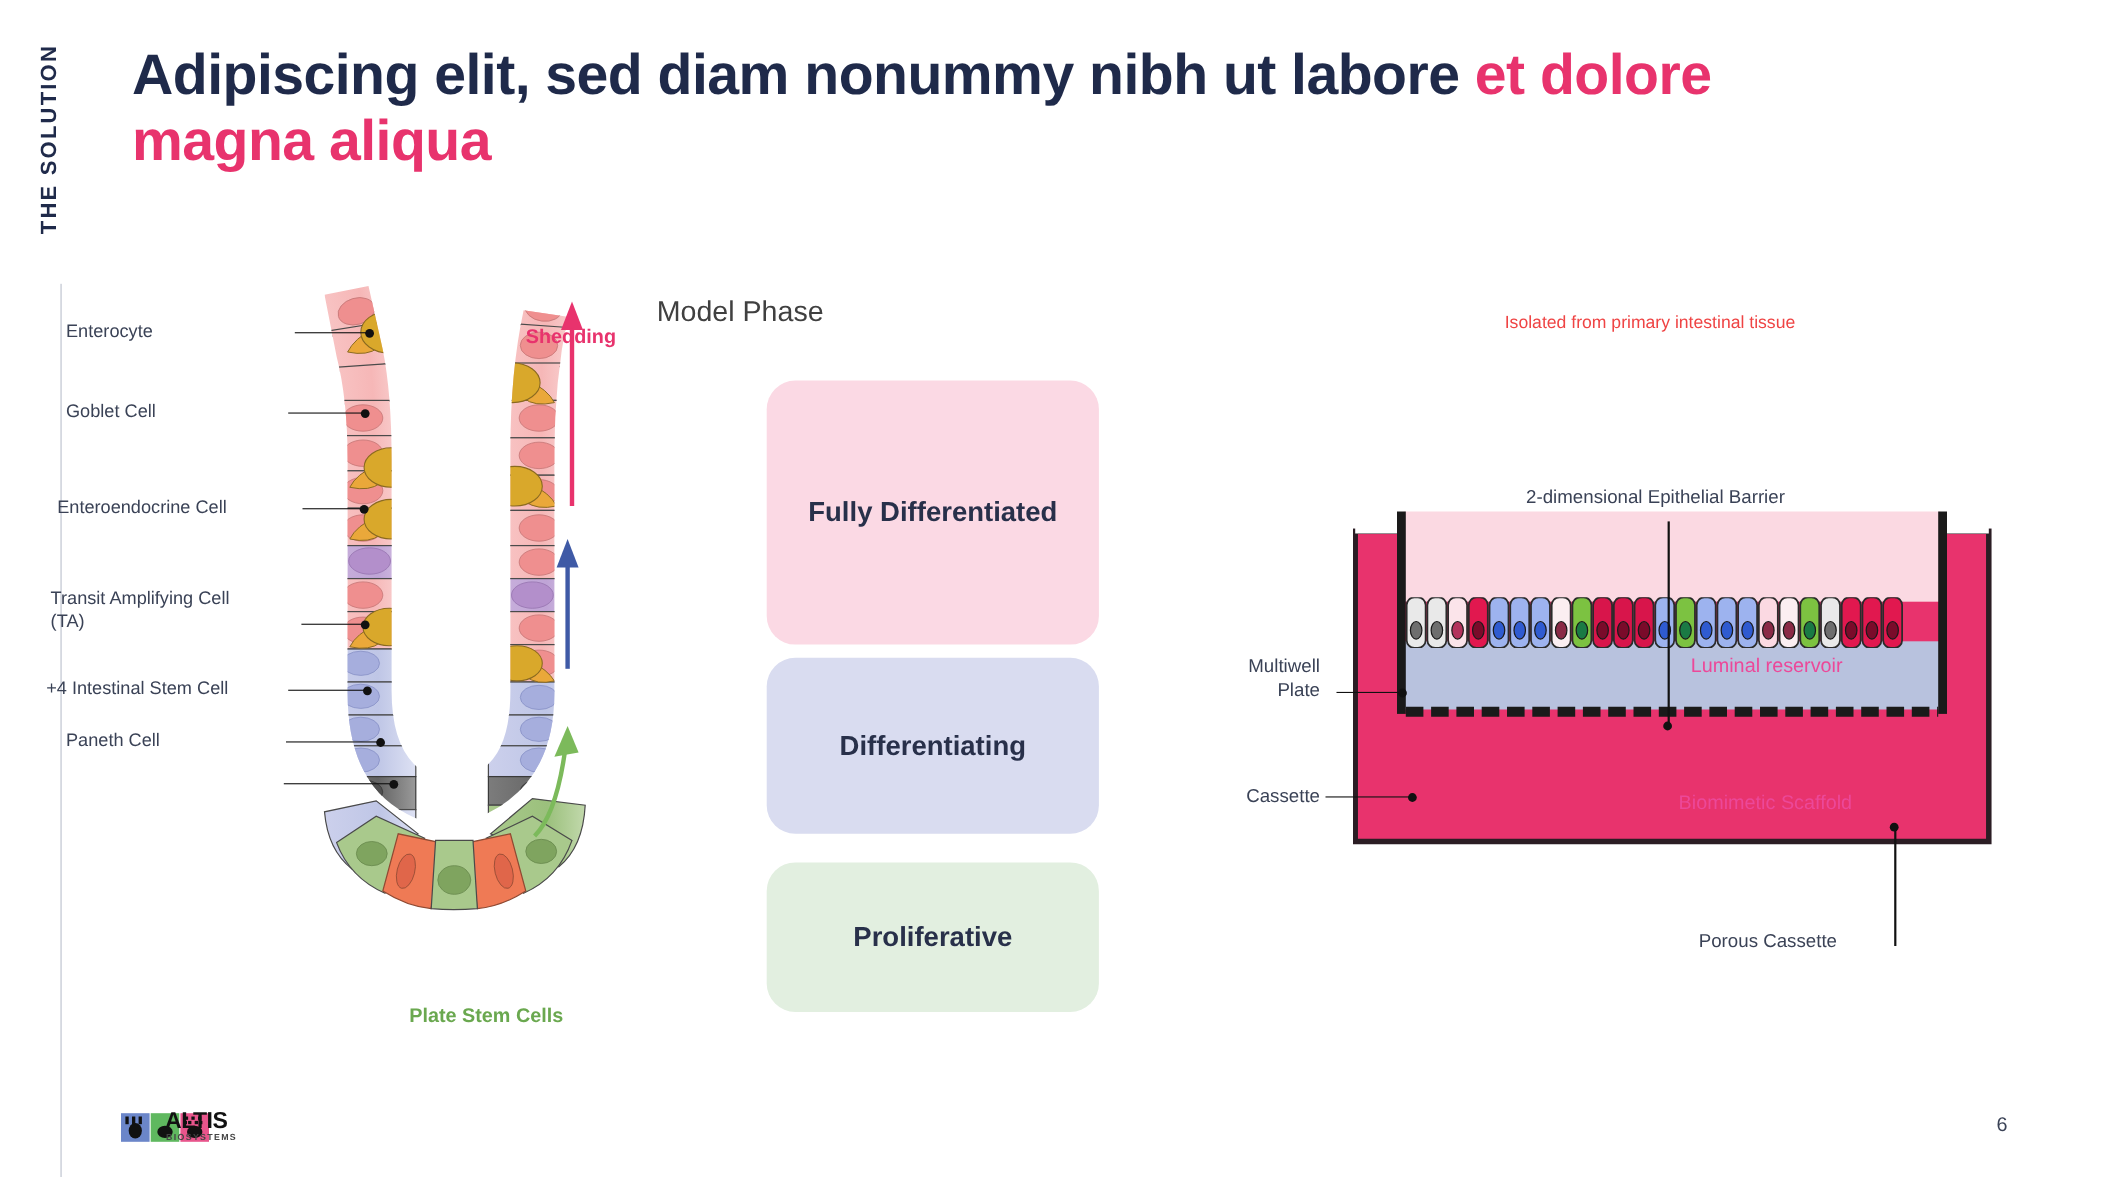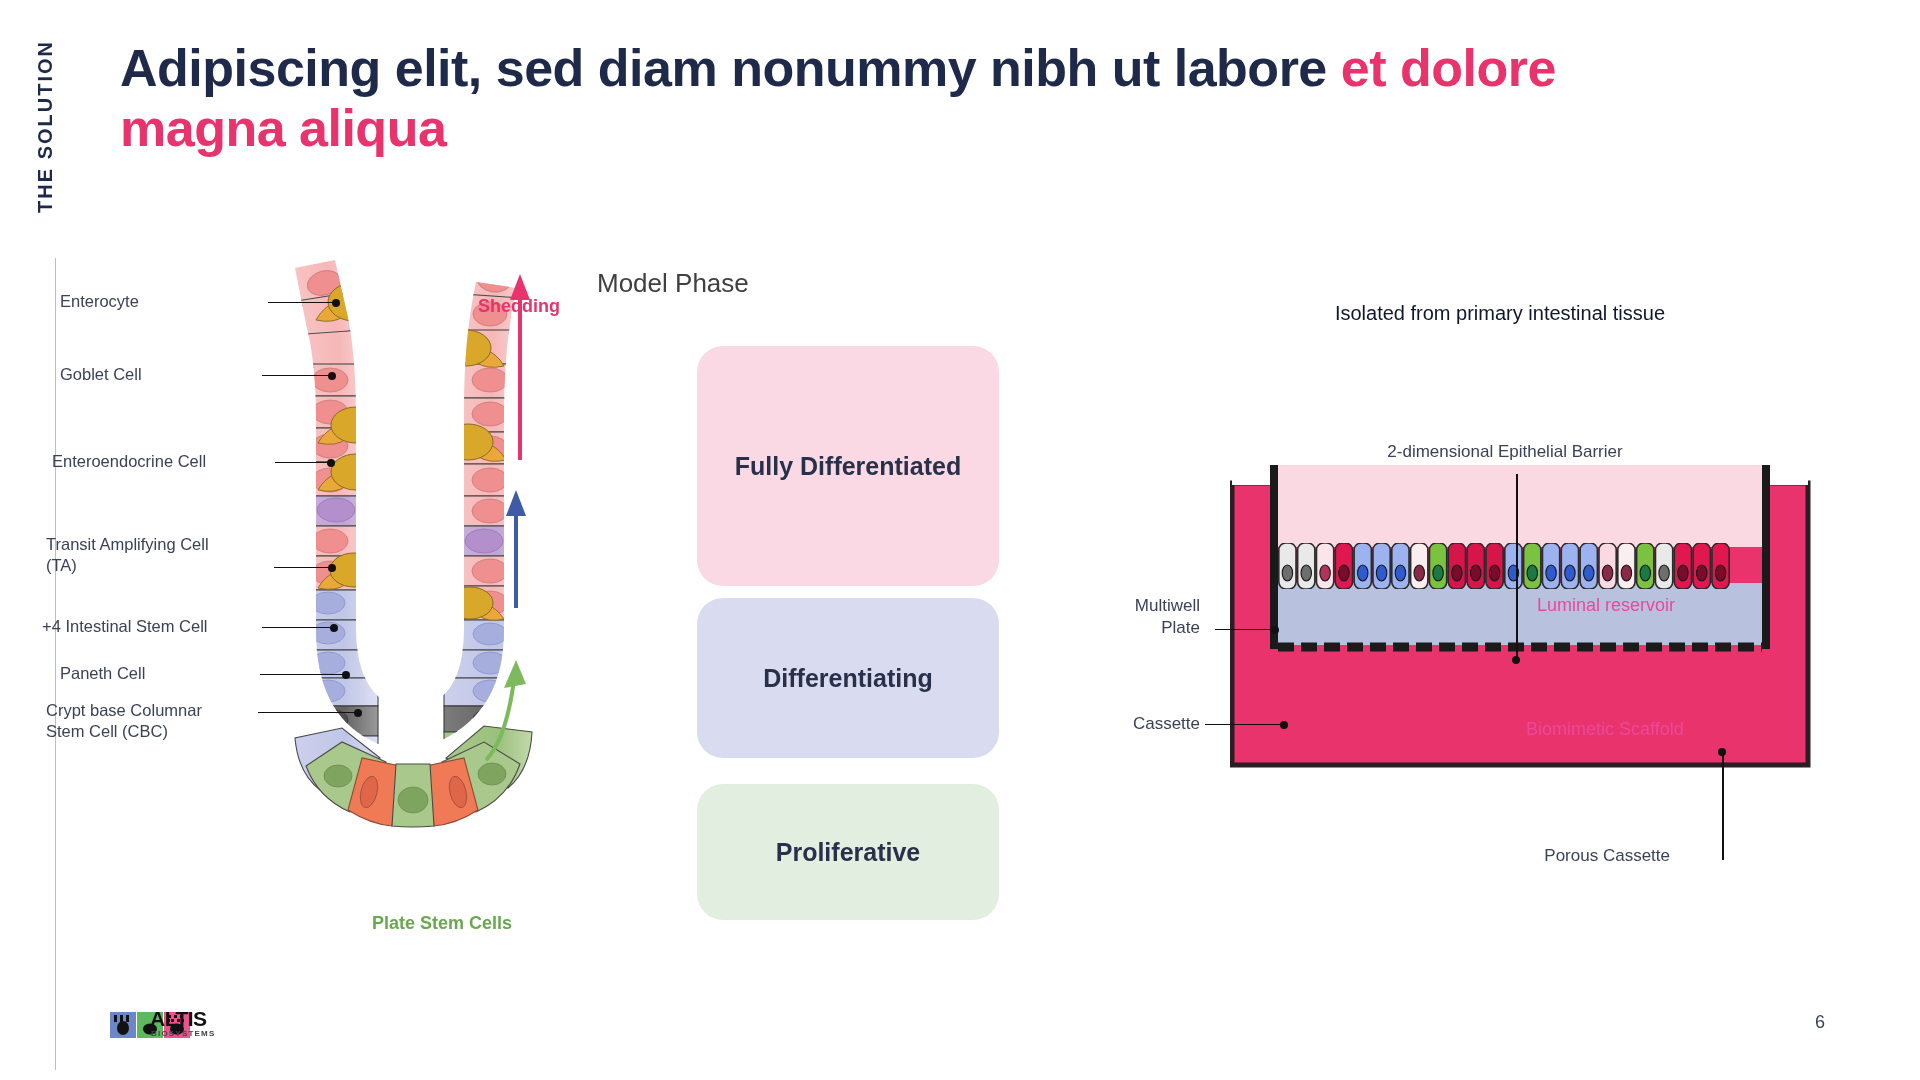--- a/index.html
+++ b/index.html
@@ -61,22 +61,22 @@
   .phase.p0{ top:346px; height:240px; background:#fbd9e4; }
   .phase.p1{ top:598px; height:160px; background:#d9dcf0; }
   .phase.p2{ top:784px; height:136px; background:#e2efe0; }
 
   
   .mono-title{
     position:absolute; left:1140px; top:266px; width:720px;
     text-align:center; font-size:26px; font-weight:700; color:#10151f;
   }
   .mono-sub{
-    position:absolute; left:1140px; top:302px; width:720px;
-    text-align:center; font-size:20px; color:#0f172a;
+    position:absolute; left:1140px; top:285px; width:720px;
+    text-align:center; font-size:16px; color:#ef4444;
   }
 
   .rlabel{
     position:absolute; font-size:17px; line-height:22px; color:#3a4256;
     text-align:right; white-space:pre-line;
   }
   .rlabel.ctr{ text-align:center; }
 
   .vline{ position:absolute; width:1.6px; background:#111; }
   .vdot{ position:absolute; width:8px; height:8px; border-radius:50%; background:#111; }
@@ -304,22 +304,20 @@
   <div class="cell-label" style="left:42px; top:616px; width:212px;">+4 Intestinal Stem Cell</div>
 
   <div class="leader" style="left:260px; top:674px; width:86px;">
       <span class="dot"></span>
     </div>
   <div class="cell-label" style="left:60px; top:663px; width:190px;">Paneth Cell</div>
 
   <div class="leader" style="left:258px; top:712px; width:100px;">
       <span class="dot"></span>
     </div>
-  <div class="cell-label" style="left:46px; top:700px; width:202px;">Crypt base Columnar
-Stem Cell (CBC)</div>
 
   <svg style="position:absolute; left:480px; top:260px;" width="120" height="520" viewBox="0 0 120 520">
     <g>
       <line x1="40" y1="200" x2="40" y2="32" stroke="#e8336d" stroke-width="4"></line>
       <polygon points="40,14 30,40 50,40" fill="#e8336d"></polygon>
     </g>
     <g>
       <line x1="36" y1="348" x2="36" y2="248" stroke="#3f5aa6" stroke-width="4"></line>
       <polygon points="36,230 26,256 46,256" fill="#3f5aa6"></polygon>
     </g>

